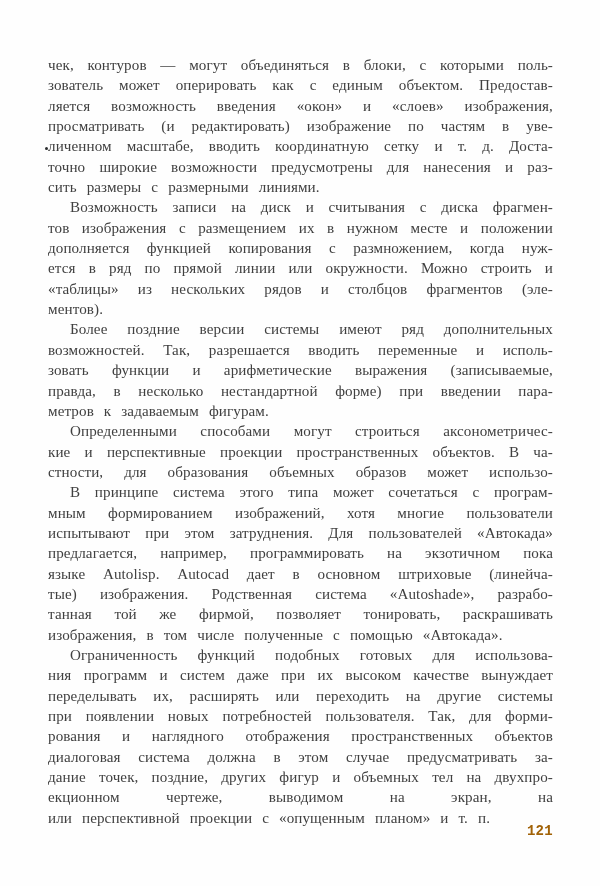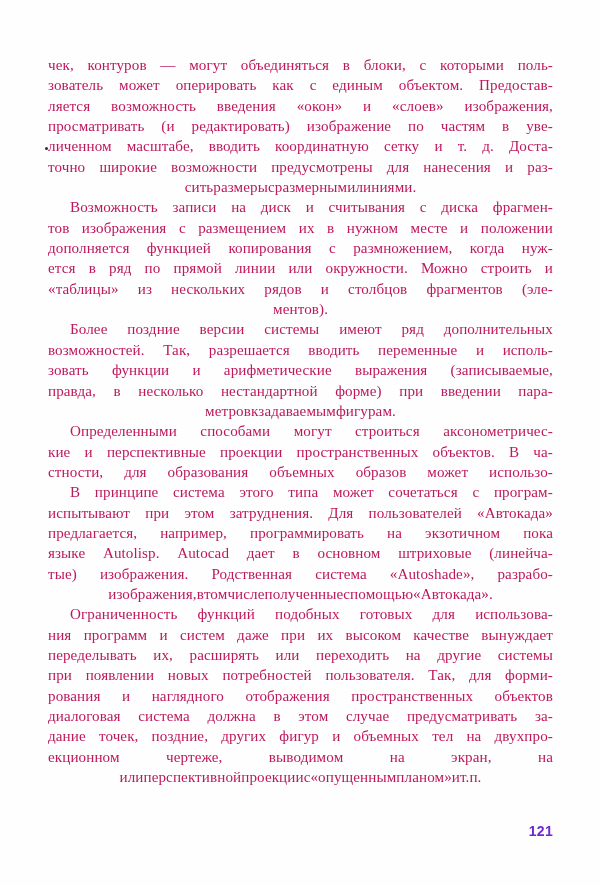--- a/index.html
+++ b/index.html
@@ -29,53 +29,54 @@
     top: 57px;
     width: 505px;
   }
 
   
   .line {
     display: flex;
     height: 20.35px;
     align-items: baseline;
     font-size: 15.1px;
-    color: #be185d;
+    color: #404040;
     letter-spacing: 0.1px;
     white-space: pre;
   }
   .line .w {
     display: inline-block;
     white-space: pre;
   }
   
   .line.just {
     justify-content: space-between;
   }
   
   .line.last {
-    justify-content: center;
+    justify-content: flex-start;
+    gap: 10px;
   }
   .line.last .w + .w {
     margin-left: 0;
   }
   
   .line.indent {
     padding-left: 22px;
   }
 
   
   #folio {
     position: absolute;
     right: 47px;
     top: 823px;
     font-size: 14px;
     font-weight: bold;
-    color: #6d28d9;
-    font-family: Liberation Sans, sans-serif;
+    color: #a16207;
+    font-family: Liberation Mono, monospace;
     letter-spacing: 0.3px;
   }
 
   
   #speck {
     position: absolute;
     left: 45px;
     top: 147px;
     width: 3px;
     height: 3px;
@@ -113,24 +114,26 @@
         <div class="line just"><span class="w">правда,</span><span class="w">в</span><span class="w">несколько</span><span class="w">нестандартной</span><span class="w">форме)</span><span class="w">при</span><span class="w">введении</span><span class="w">пара-</span></div>
         <div class="line last"><span class="w">метров</span><span class="w">к</span><span class="w">задаваемым</span><span class="w">фигурам.</span></div>
       </div>
       <div class="paragraph">
         <div class="line just indent"><span class="w">Определенными</span><span class="w">способами</span><span class="w">могут</span><span class="w">строиться</span><span class="w">аксонометричес-</span></div>
         <div class="line just"><span class="w">кие</span><span class="w">и</span><span class="w">перспективные</span><span class="w">проекции</span><span class="w">пространственных</span><span class="w">объектов.</span><span class="w">В</span><span class="w">ча-</span></div>
         <div class="line just"><span class="w">стности,</span><span class="w">для</span><span class="w">образования</span><span class="w">объемных</span><span class="w">образов</span><span class="w">может</span><span class="w">использо-</span></div>
       </div>
       <div class="paragraph">
         <div class="line just indent"><span class="w">В</span><span class="w">принципе</span><span class="w">система</span><span class="w">этого</span><span class="w">типа</span><span class="w">может</span><span class="w">сочетаться</span><span class="w">с</span><span class="w">програм-</span></div>
+        <div class="line just"><span class="w">мным</span><span class="w">формированием</span><span class="w">изображений,</span><span class="w">хотя</span><span class="w">многие</span><span class="w">пользователи</span></div>
         <div class="line just"><span class="w">испытывают</span><span class="w">при</span><span class="w">этом</span><span class="w">затруднения.</span><span class="w">Для</span><span class="w">пользователей</span><span class="w">«Автокада»</span></div>
         <div class="line just"><span class="w">предлагается,</span><span class="w">например,</span><span class="w">программировать</span><span class="w">на</span><span class="w">экзотичном</span><span class="w">пока</span></div>
         <div class="line just"><span class="w">языке</span><span class="w">Autolisp.</span><span class="w">Autocad</span><span class="w">дает</span><span class="w">в</span><span class="w">основном</span><span class="w">штриховые</span><span class="w">(линейча-</span></div>
         <div class="line just"><span class="w">тые)</span><span class="w">изображения.</span><span class="w">Родственная</span><span class="w">система</span><span class="w">«Autoshade»,</span><span class="w">разрабо-</span></div>
+        <div class="line just"><span class="w">танная</span><span class="w">той</span><span class="w">же</span><span class="w">фирмой,</span><span class="w">позволяет</span><span class="w">тонировать,</span><span class="w">раскрашивать</span></div>
         <div class="line last"><span class="w">изображения,</span><span class="w">в</span><span class="w">том</span><span class="w">числе</span><span class="w">полученные</span><span class="w">с</span><span class="w">помощью</span><span class="w">«Автокада».</span></div>
       </div>
       <div class="paragraph">
         <div class="line just indent"><span class="w">Ограниченность</span><span class="w">функций</span><span class="w">подобных</span><span class="w">готовых</span><span class="w">для</span><span class="w">использова-</span></div>
         <div class="line just"><span class="w">ния</span><span class="w">программ</span><span class="w">и</span><span class="w">систем</span><span class="w">даже</span><span class="w">при</span><span class="w">их</span><span class="w">высоком</span><span class="w">качестве</span><span class="w">вынуждает</span></div>
         <div class="line just"><span class="w">переделывать</span><span class="w">их,</span><span class="w">расширять</span><span class="w">или</span><span class="w">переходить</span><span class="w">на</span><span class="w">другие</span><span class="w">системы</span></div>
         <div class="line just"><span class="w">при</span><span class="w">появлении</span><span class="w">новых</span><span class="w">потребностей</span><span class="w">пользователя.</span><span class="w">Так,</span><span class="w">для</span><span class="w">форми-</span></div>
         <div class="line just"><span class="w">рования</span><span class="w">и</span><span class="w">наглядного</span><span class="w">отображения</span><span class="w">пространственных</span><span class="w">объектов</span></div>
         <div class="line just"><span class="w">диалоговая</span><span class="w">система</span><span class="w">должна</span><span class="w">в</span><span class="w">этом</span><span class="w">случае</span><span class="w">предусматривать</span><span class="w">за-</span></div>
         <div class="line just"><span class="w">дание</span><span class="w">точек,</span><span class="w">поздние,</span><span class="w">других</span><span class="w">фигур</span><span class="w">и</span><span class="w">объемных</span><span class="w">тел</span><span class="w">на</span><span class="w">двухпро-</span></div>

